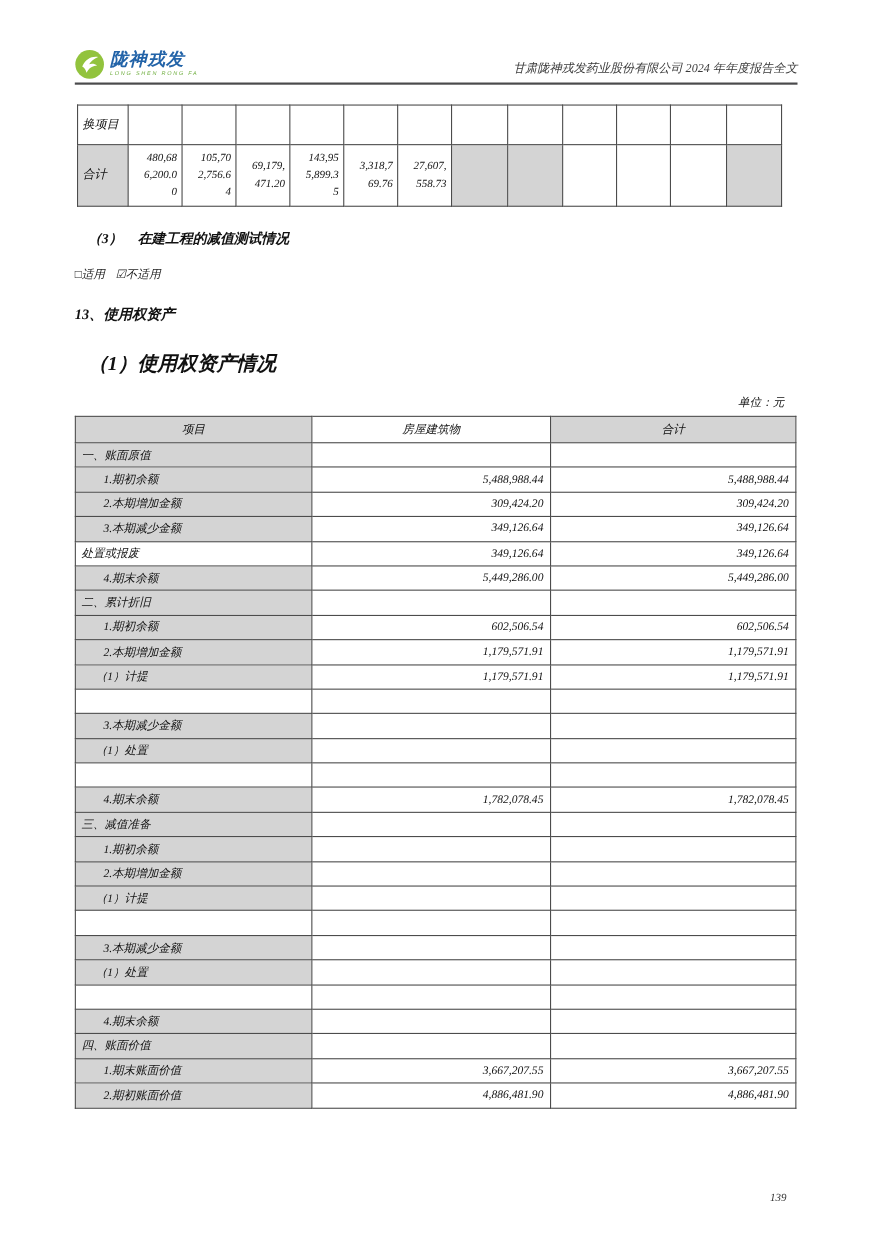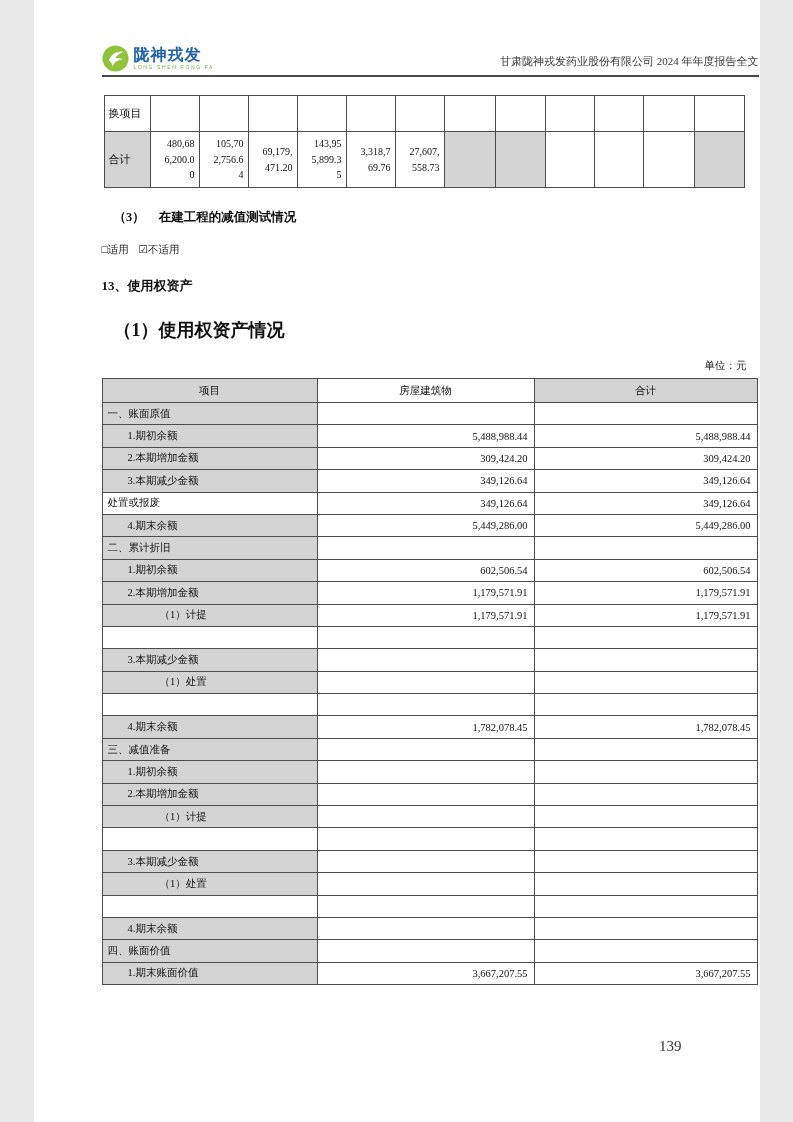--- a/index.html
+++ b/index.html
@@ -1,18 +1,18 @@
 <!DOCTYPE html>
 <html><head>
 <meta charset="utf-8">
 <style>
   html,body{margin:0;padding:0;background:#e8e8e8;}
   .page{
-    position:relative;width:726px;height:1122px;margin:0 auto;background:#ffffff;
-    font-family:"Liberation Serif","DejaVu Serif",serif;color:#111;overflow:hidden;
+    position:relative;width:793px;height:1122px;margin:0 auto;background:#ffffff;
+    font-family:"Liberation Serif","DejaVu Serif",serif;color:#111;overflow:hidden;font-style:italic;
   }
   .content{margin:0 68px;width:657px;}
 
   
   .hdr{padding-top:45px;display:flex;justify-content:space-between;align-items:flex-end;
        border-bottom:2.5px solid #4a4a4c;padding-bottom:3px;}
   .logo{display:flex;align-items:center;gap:5px;}
   .logo-badge{width:27px;height:27px;flex:0 0 auto;}
   .logo-txt{display:flex;flex-direction:column;line-height:1;}
   .logo-cn{font-size:16px;font-weight:bold;color:#2263a8;letter-spacing:1px;font-family:"Liberation Sans",sans-serif;}
@@ -40,24 +40,24 @@
   .unit{margin-top:17px;text-align:right;font-size:10.5px;padding-right:12px;}
 
   
   .t-main{margin-top:5px;width:655px;border:1.5px solid #4c4c4c;}
   .t-main th,.t-main td{border:1px solid #4c4c4c;font-weight:normal;font-size:10.5px;
        overflow:hidden;white-space:nowrap;}
   .t-main th{height:21px;}
   .t-main td{height:19.4px;}
   .t-main td.lbl{text-align:left;padding-left:5px;}
   .t-main td.lv1{padding-left:25px;}
-  .t-main td.lv2{padding-left:57px;}
+  .t-main td.lv2{padding-left:18px;}
   .t-main td.num{text-align:right;padding-right:6px;}
 
-  .pageno{position:absolute;top:1038px;right:78px;font-size:15px;color:#333;}
+  .pageno{position:absolute;top:1084px;right:78px;font-size:10px;color:#333;}
 </style>
 </head>
 <body>
 
 <div class="page">
   <div class="content">
 
     <div class="hdr">
       <div class="logo">
         <svg class="logo-badge" viewBox="0 0 28 28">
@@ -276,19 +276,24 @@
       <tr>
             <td class="lbl g">四、账面价值</td>
             <td class="num"></td>
             <td class="num"></td>
           </tr>
       <tr>
             <td class="lbl g lv1">1.期末账面价值</td>
             <td class="num">3,667,207.55</td>
             <td class="num">3,667,207.55</td>
           </tr>
+      <tr>
+            <td class="lbl g lv1">2.期初账面价值</td>
+            <td class="num">4,886,481.90</td>
+            <td class="num">4,886,481.90</td>
+          </tr>
     </tbody>
       </table>
 
   </div>
 
   <div class="pageno">139</div>
 </div>
 
 </body></html>

